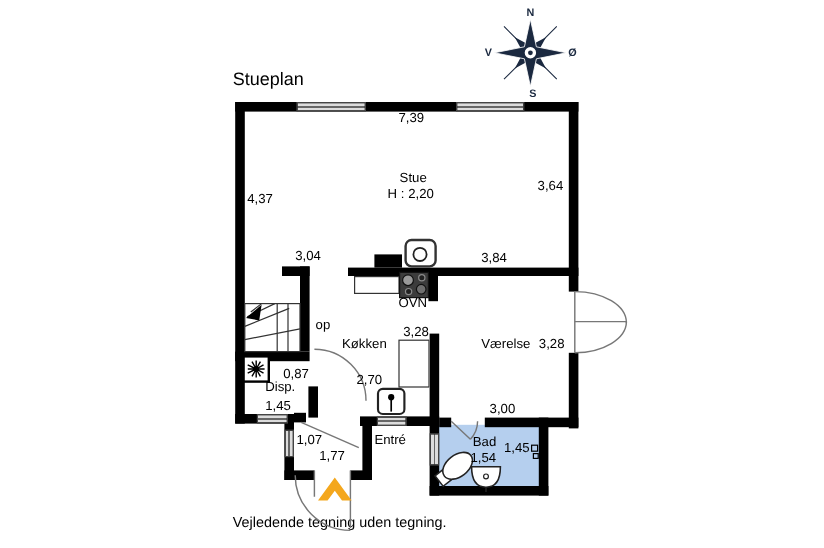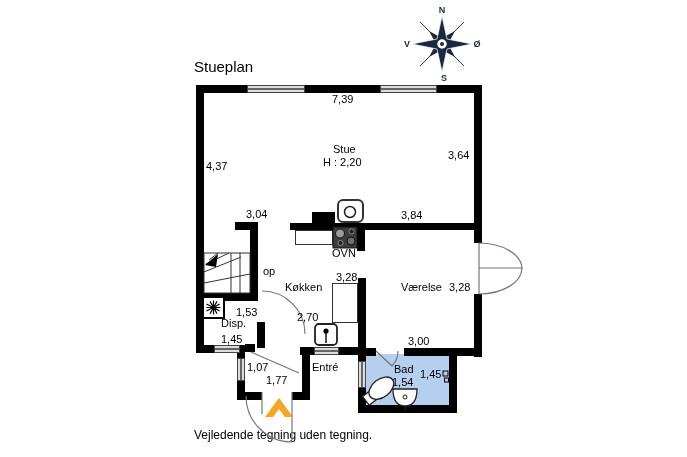--- a/index.html
+++ b/index.html
@@ -149,21 +149,21 @@
   </svg>
 
   <span class="lbl" style="left:332px;top:93px;">7,39</span>
   <span class="lbl" style="left:206px;top:160px;">4,37</span>
   <span class="lbl" style="left:448px;top:149px;">3,64</span>
   <span class="lbl" style="left:246px;top:208px;">3,04</span>
   <span class="lbl" style="left:401px;top:209px;text-align:right;">3,84</span>
   <span class="lbl" style="left:336px;top:271px;">3,28</span>
   <span class="lbl" style="left:449px;top:281px;">3,28</span>
   <span class="lbl" style="left:297px;top:311px;">2,70</span>
-  <span class="lbl" style="left:236px;top:306px;">1,53</span>
+  <span class="lbl" style="left:236px;top:306px;">0,87</span>
   <span class="lbl" style="left:221px;top:333px;">1,45</span>
   <span class="lbl" style="left:408px;top:335px;">3,00</span>
   <span class="lbl" style="left:247px;top:361px;">1,07</span>
   <span class="lbl" style="left:266px;top:374px;">1,77</span>
   <span class="lbl" style="left:392px;top:376px;">1,54</span>
   <span class="lbl" style="left:420px;top:368px;">1,45</span>
 
   <span class="lbl" style="left:333px;top:143px;">Stue</span>
   <span class="lbl" style="left:323px;top:156px;">H : 2,20</span>
   <span class="lbl" style="left:285px;top:281px;">Køkken</span>

